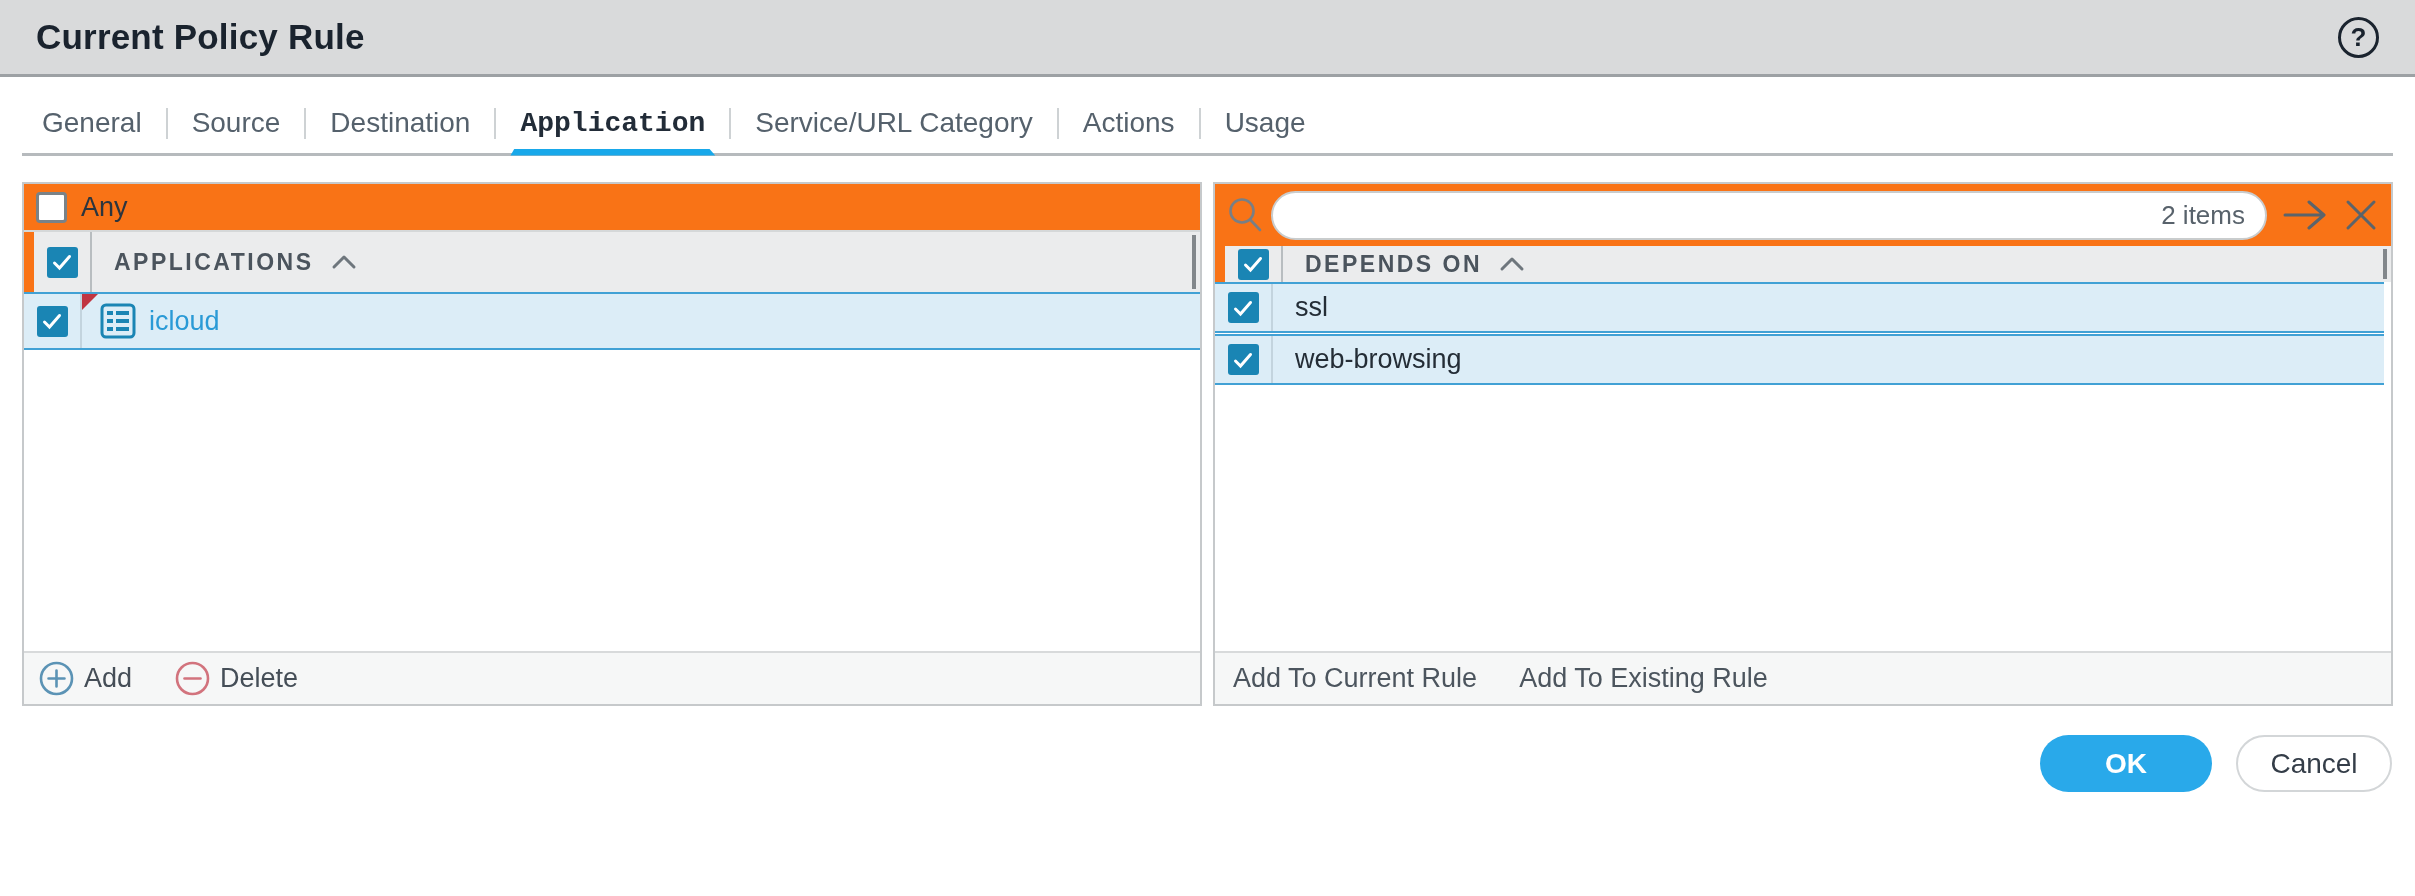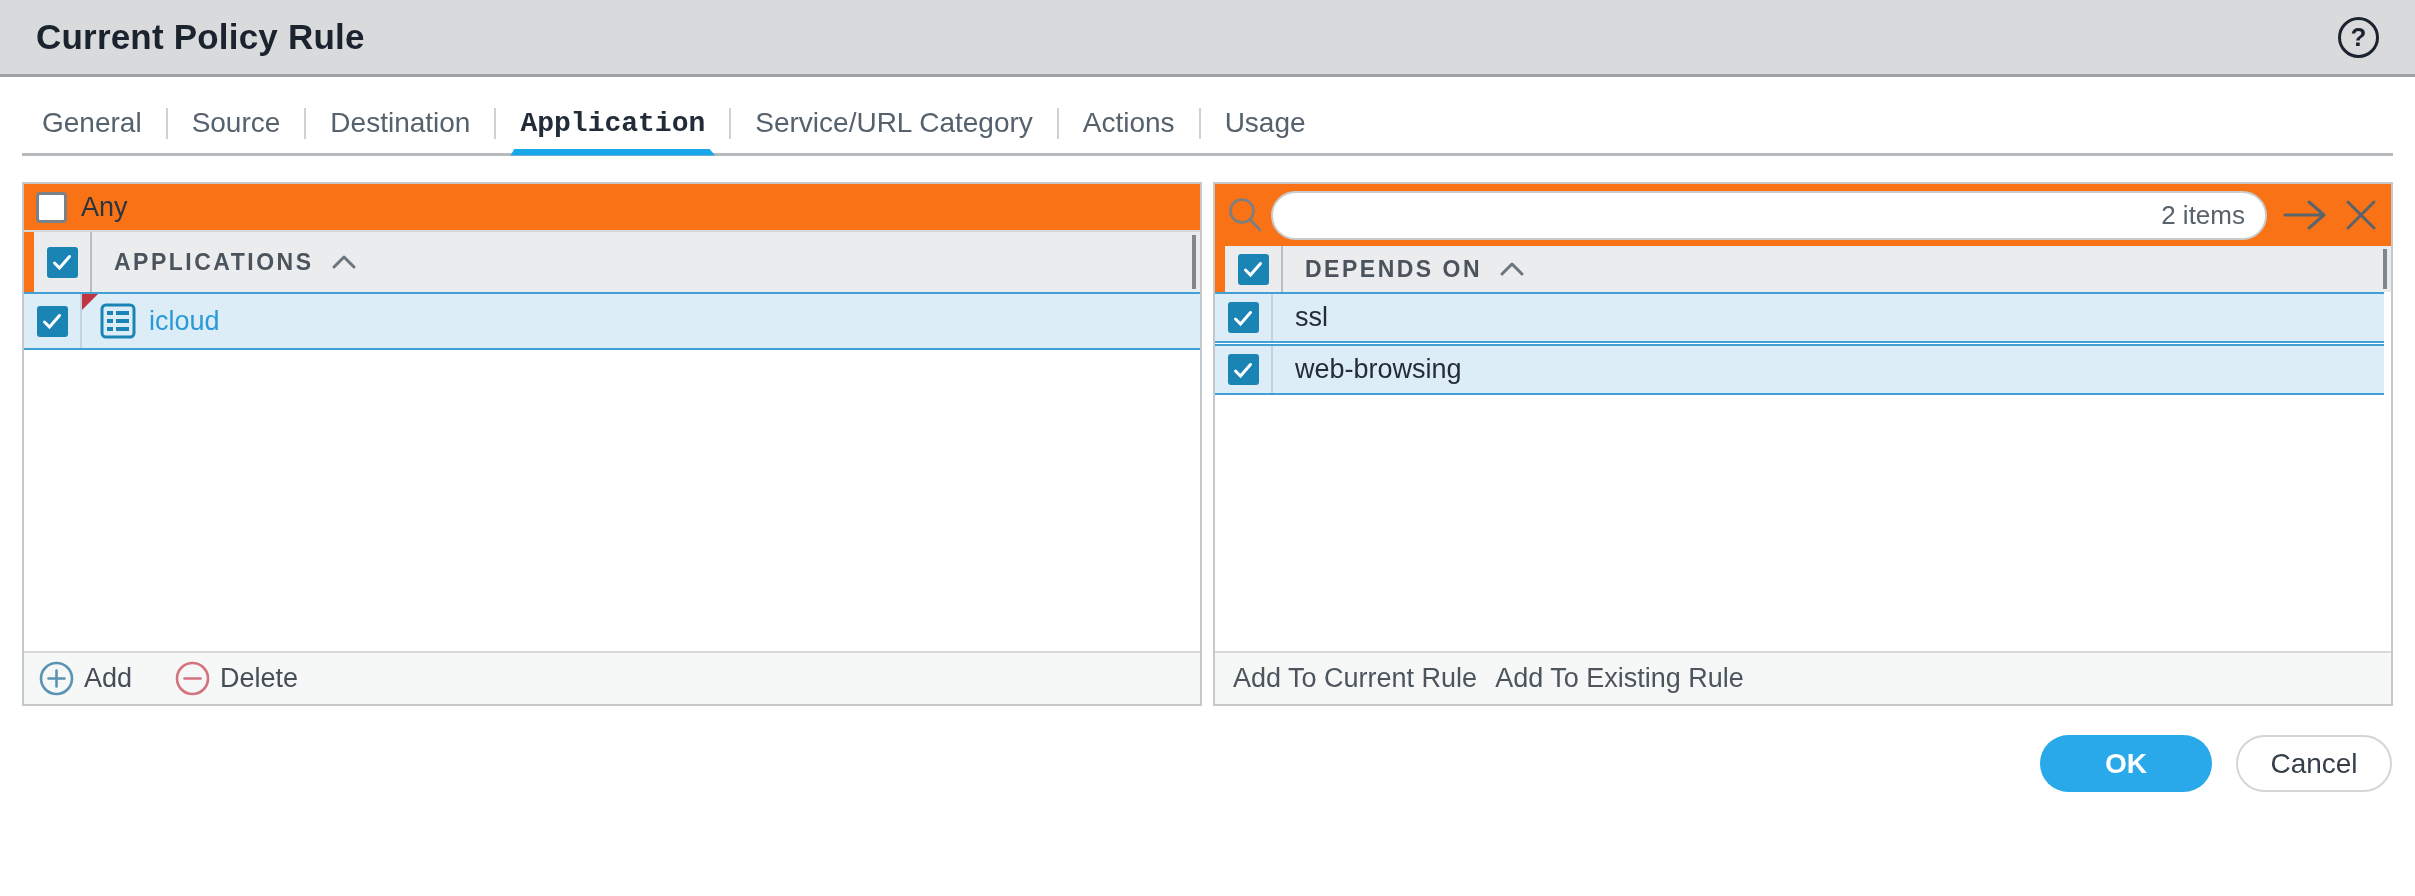--- a/index.html
+++ b/index.html
@@ -52,21 +52,21 @@
 
   
   .grid-header { background:var(--header-bg); display:flex; align-items:center; position:relative;margin-left:10px; }
   .grid-header .col-check { border-right:2px solid #b8bdc0; }
   .grid-header .hdr-label {
     font-size:23px; font-weight:700; letter-spacing:2.5px; color:var(--header-text); margin-left:22px;
   }
   .grid-header .sort { margin-left:16px; display:flex; align-items:center; }
   .grid-header::after { content:""; position:absolute; right:4px; top:3px; bottom:3px; width:4px; background:#82878b; }
   .lp-header { height:60px; }
-  .rp-header { height:46px; }
+  .rp-header { height:36px; }
 
   .grid-body { flex:1; background:#fff; overflow:hidden; }
 
   
   .data-row {
     background:var(--row-bg); border-top:2px solid var(--row-border); border-bottom:2px solid var(--row-border);
     display:flex; align-items:flex-end;
   }
   .data-row .col-check { border-right:2px solid rgba(110,125,135,.22); }
   .lp-row { height:58px; }
@@ -83,21 +83,21 @@
   .app-link { font-size:27px; color:var(--link); margin-left:13px; cursor:pointer; }
 
   
   .panel-footer {
     height:53px; background:var(--footer-bg); border-top:2px solid var(--footer-border);
     display:flex; align-items:center; padding-left:14px; gap:42px;
   }
   .foot-btn { display:flex; align-items:center; gap:9px; cursor:pointer; }
   .foot-btn .lbl { font-size:27px; color:#454e57; }
   .text-btn { font-size:27px; color:#4c555e; cursor:pointer; white-space:nowrap; }
-  .rp-footer { gap:18px; padding-left:18px; }
+  .rp-footer { gap:42px; padding-left:18px; }
 
   
   .search-row { height:62px; display:flex; align-items:center; padding:0 12px 0 10px; }
   .search-pill {
     flex:1; height:49px; border:2px solid #c9cccd; border-radius:26px; background:#fff;
     display:flex; align-items:center; margin-left:6px; padding:0 20px 0 22px; overflow:hidden;
   }
   .search-pill input {
     flex:1; border:none; outline:none; font-size:27px; font-family:"Liberation Sans", sans-serif;
     color:#2b343d; background:transparent; min-width:0;

